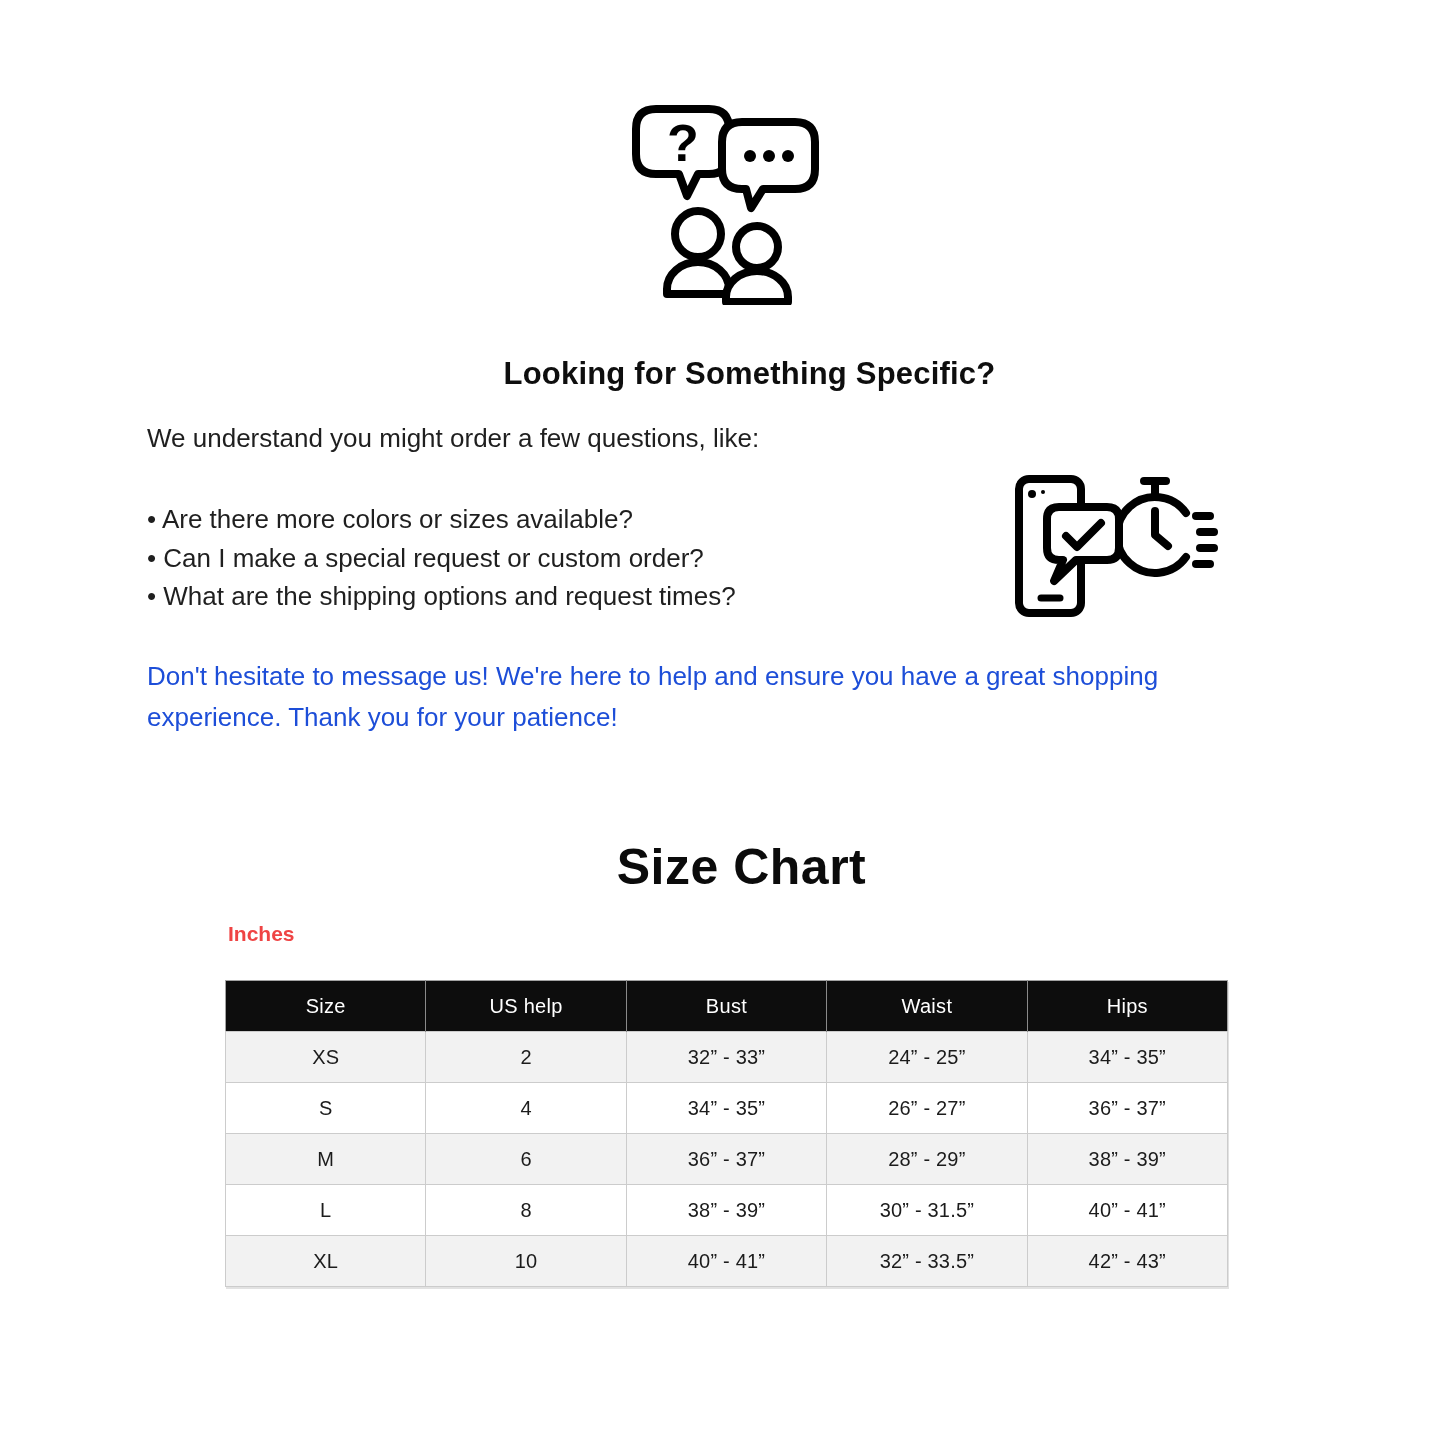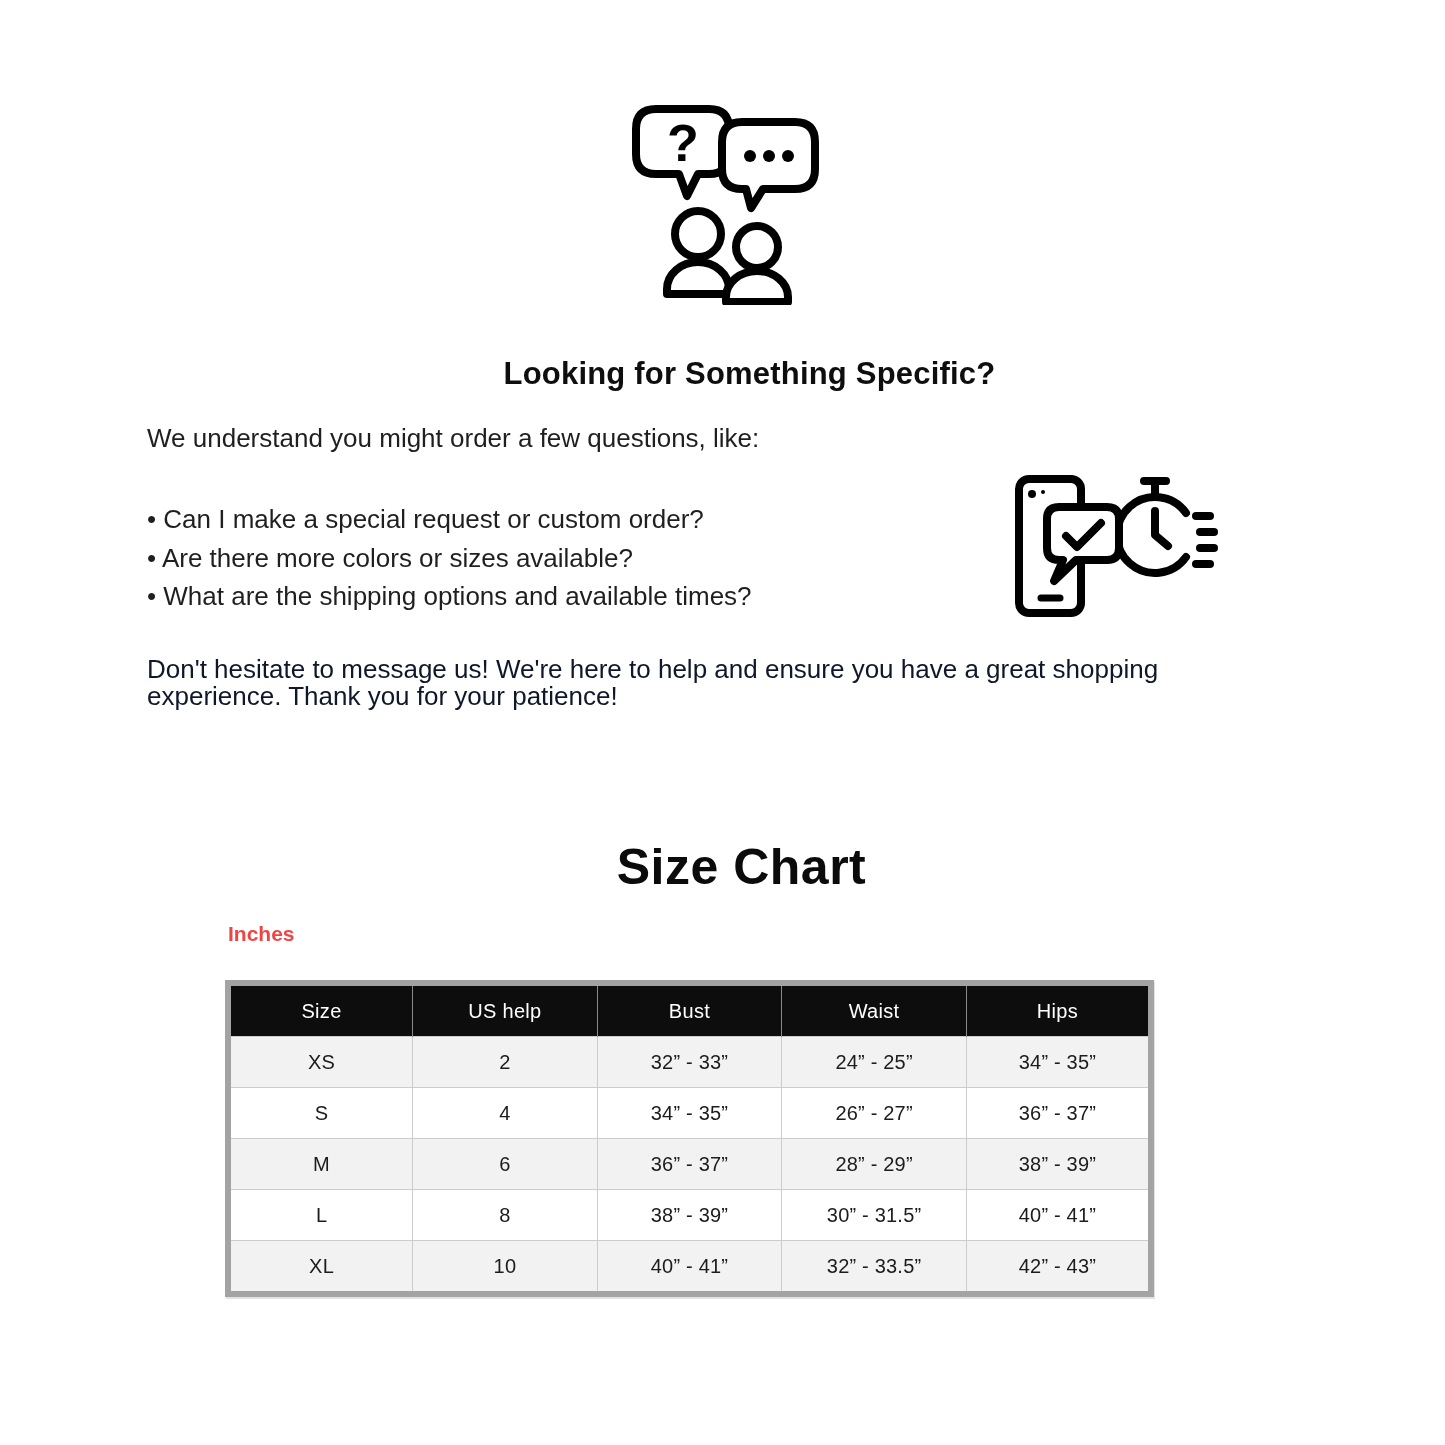--- a/index.html
+++ b/index.html
@@ -8,28 +8,28 @@
 
   .icon-people{position:absolute;left:630px;top:103px;width:190px;height:202px;}
   .icon-phone{position:absolute;left:1010px;top:474px;width:208px;height:148px;}
   .icon-people svg,.icon-phone svg{display:block;width:100%;height:100%;}
 
   .help-heading{position:absolute;left:0;right:0;top:356px;margin:0;text-align:center;
     padding-left:54px;font-size:31px;font-weight:700;color:#0e0e0e;letter-spacing:0.2px;}
   .help-intro{position:absolute;left:147px;top:423px;margin:0;font-size:26px;color:#1f1f1f;}
   .question-list{position:absolute;left:147px;top:500px;font-size:26px;line-height:38.5px;color:#1f1f1f;}
   .help-closing{position:absolute;left:147px;top:656px;margin:0;width:1150px;
-    font-size:26px;line-height:27px;color:#0f172a;}
+    font-size:26px;line-height:41px;color:#1d4ed8;}
 
   .chart-title{position:absolute;left:0;right:0;top:838px;margin:0;text-align:center;
     font-size:50px;font-weight:700;color:#0b0b0b;letter-spacing:0.5px;padding-left:38px;}
   .unit-label{position:absolute;left:228px;top:922px;font-size:21px;font-weight:600;color:#ef4444;}
 
-  table.size-table{position:absolute;left:225px;top:980px;width:929px;border-collapse:collapse;
-    table-layout:fixed;border:6px solid #a3a3a3;box-shadow:1px 2px 0 #e2e2e2;}
+  table.size-table{position:absolute;left:225px;top:980px;width:1003px;border-collapse:collapse;
+    table-layout:fixed;border:1px solid #a3a3a3;box-shadow:1px 2px 0 #e2e2e2;}
   table.size-table th{background:var(--header-bg,#0d0d0d);color:var(--header-text,#ffffff);
     height:48px;font-size:20px;font-weight:500;letter-spacing:0.3px;border-left:1px solid #8a8a8a;}
   table.size-table th:first-child{border-left:none;}
   table.size-table td{height:48px;text-align:center;vertical-align:middle;font-size:20px;
     color:#1c1c1c;border:1px solid #cccccc;letter-spacing:0.2px;}
   table.size-table tbody tr:nth-child(odd){background:var(--row-alt-bg,#f2f2f2);}
   table.size-table tbody tr:nth-child(even){background:var(--row-bg,#ffffff);}
 </style>
 </head>
 <body>
@@ -57,23 +57,23 @@
         <path d="M96 198 V193 A31 26 0 0 1 158 193 V198 Z"></path>
       </g>
     </svg>
   </div>
 
   <h2 class="help-heading">Looking for Something Specific?</h2>
 
   <p class="help-intro">We understand you might order a few questions, like:</p>
 
   <div class="question-list">
+    <div>• Are there more colors or sizes available?</div>
     <div>• Can I make a special request or custom order?</div>
-    <div>• Are there more colors or sizes available?</div>
-    <div>• What are the shipping options and available times?</div>
+    <div>• What are the shipping options and request times?</div>
   </div>
 
   <div class="icon-phone">
     <svg viewBox="0 0 208 148" xmlns="http://www.w3.org/2000/svg">
       <g stroke="#000" stroke-width="8" fill="#fff" stroke-linejoin="round" stroke-linecap="round">
         <rect x="9" y="5" width="62" height="134" rx="10"></rect>
       </g>
       <circle cx="22" cy="20" r="4" fill="#000"></circle>
       <circle cx="33" cy="18" r="2" fill="#000"></circle>
       <line x1="31" y1="124" x2="50" y2="124" stroke="#000" stroke-width="7" stroke-linecap="round"></line>

